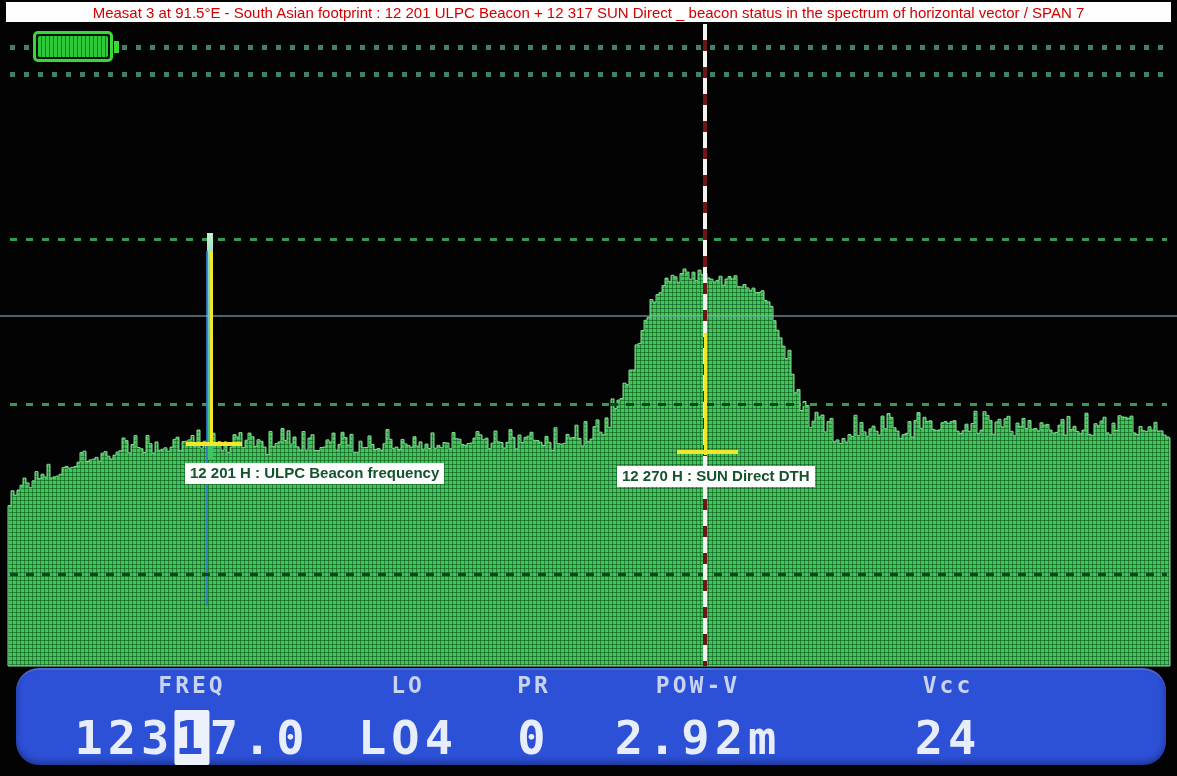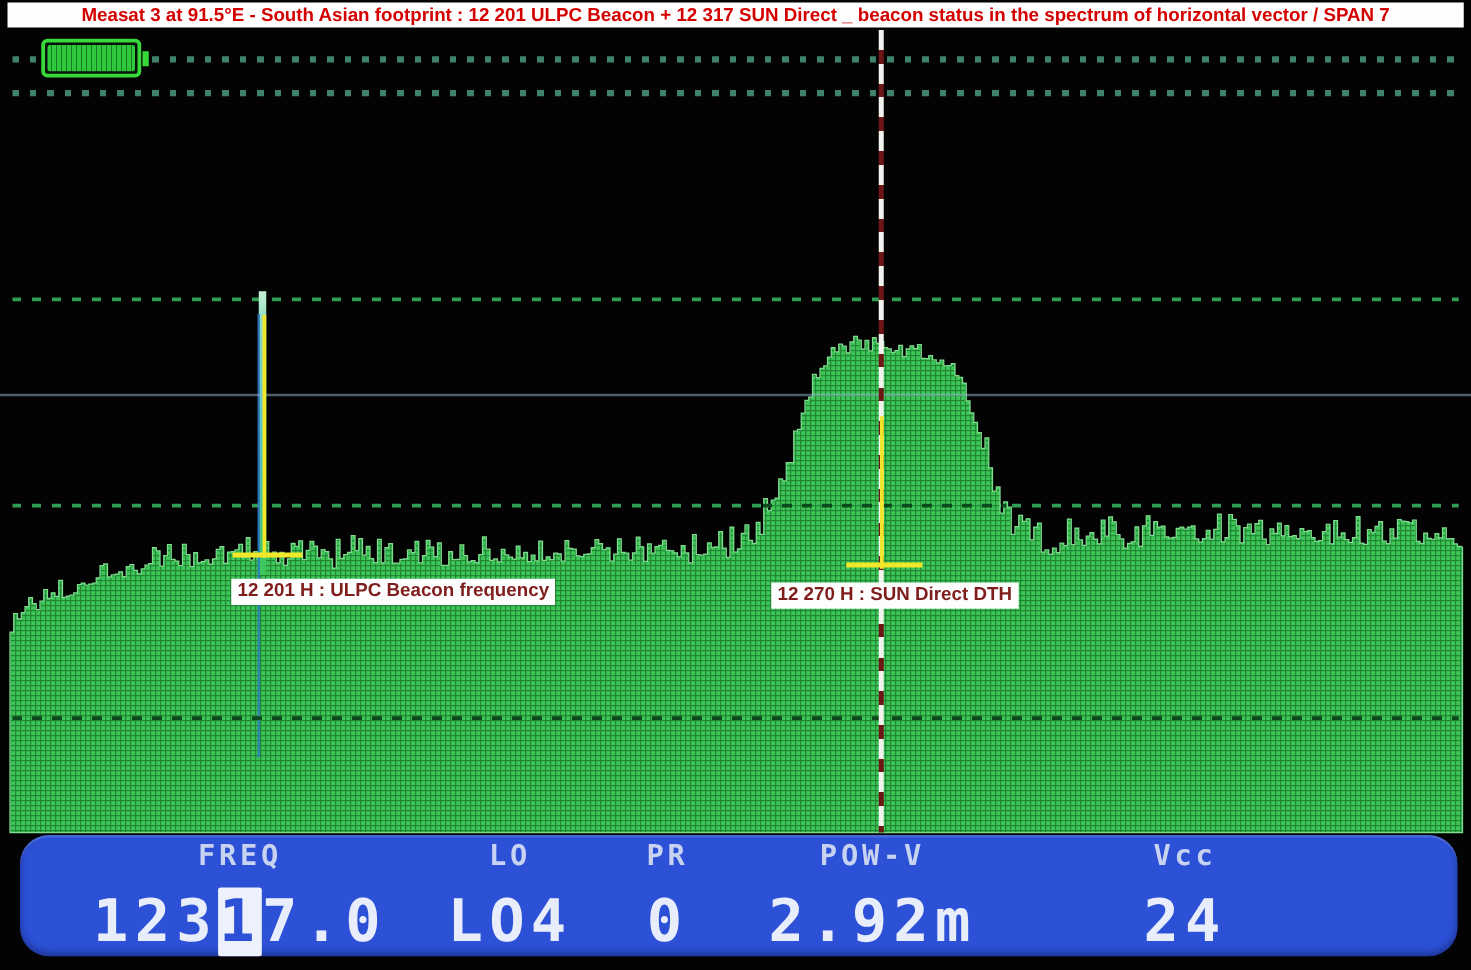--- a/index.html
+++ b/index.html
@@ -2,21 +2,21 @@
 <html><head>
 <meta charset="utf-8">
 <style>
   html,body{margin:0;padding:0;background:#000;}
   #screen{position:relative;width:1177px;height:776px;background:#030303;overflow:hidden;
           font-family:"Liberation Sans",sans-serif;}
 
   
   .title-bar{position:absolute;top:2px;left:6px;right:6px;height:20px;background:#fefefe;
              display:flex;align-items:center;justify-content:center;z-index:9;
-             font-weight:bold;font-size:15px;color:#d40000;white-space:nowrap;}
+             font-weight:normal;font-size:15px;color:#d40000;white-space:nowrap;}
 
   
   .battery{position:absolute;left:33px;top:31px;width:74px;height:25px;border:3px solid #38d83a;
            border-radius:5px;background:#06130a;z-index:2;}
   .battery .fill{position:absolute;inset:2px;border-radius:2px;
                  background:repeating-linear-gradient(90deg,#2ec93a 0 3px,#157a20 3px 4px);}
   .battery .nub{position:absolute;right:-9px;top:50%;transform:translateY(-50%);
                 width:5px;height:12px;background:#38d83a;}
 
   
@@ -34,21 +34,21 @@
 
   
   .cursor{position:absolute;width:4px;z-index:4;
           background:repeating-linear-gradient(180deg,#f2f2ee 0 16px,#6e1616 16px 27px);}
 
   
   .mk-v{position:absolute;width:3px;background:#f2e72a;z-index:5;}
   .mk-h{position:absolute;height:4px;background:#f2e72a;z-index:5;}
 
   
-  .anno{position:absolute;background:#fdfdfd;color:#7f1d1d;font-weight:bold;font-size:15px;
+  .anno{position:absolute;background:#fdfdfd;color:#14532d;font-weight:bold;font-size:15px;
         line-height:18px;padding:1px 5px 2px;white-space:nowrap;z-index:6;}
 
   
   .status-bar{position:absolute;left:16px;top:668px;width:1150px;height:97px;background:#2c50d6;
               z-index:7;box-shadow:inset 0 2px 0 rgba(255,255,255,.15), inset 0 -3px 6px rgba(0,0,20,.35);border-radius:23px;}
   .sb-col{position:absolute;top:5px;transform:translateX(-50%);text-align:center;}
   .sb-label{font-family:"DejaVu Sans Mono",monospace;font-weight:bold;font-size:23px;
             letter-spacing:3px;color:#c8d3f2;line-height:24px;}
   .sb-value{font-family:"DejaVu Sans Mono",monospace;font-weight:bold;font-size:47px;
             letter-spacing:5px;color:#e8edfb;line-height:52px;margin-top:15px;white-space:nowrap;}

